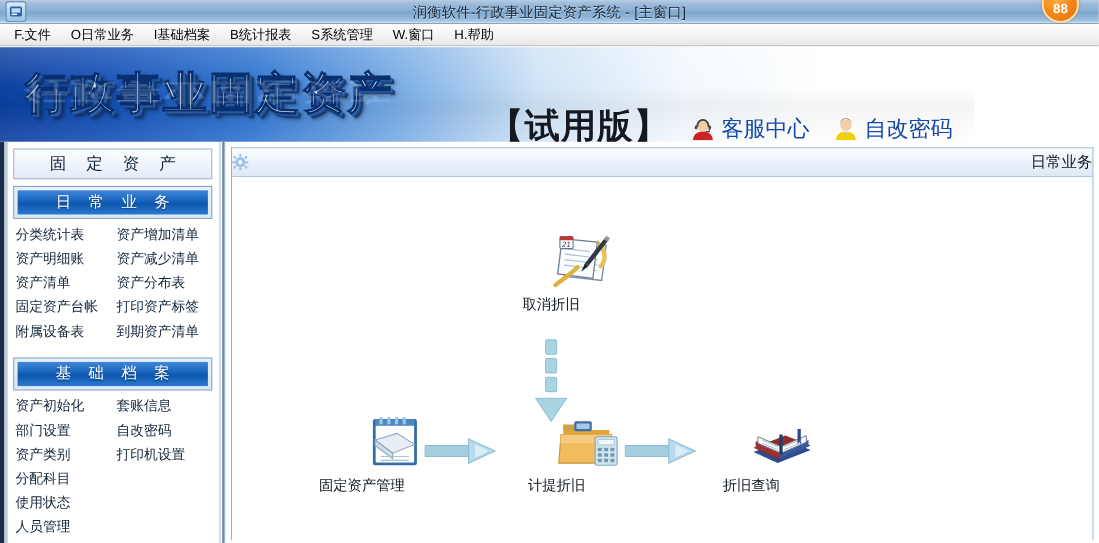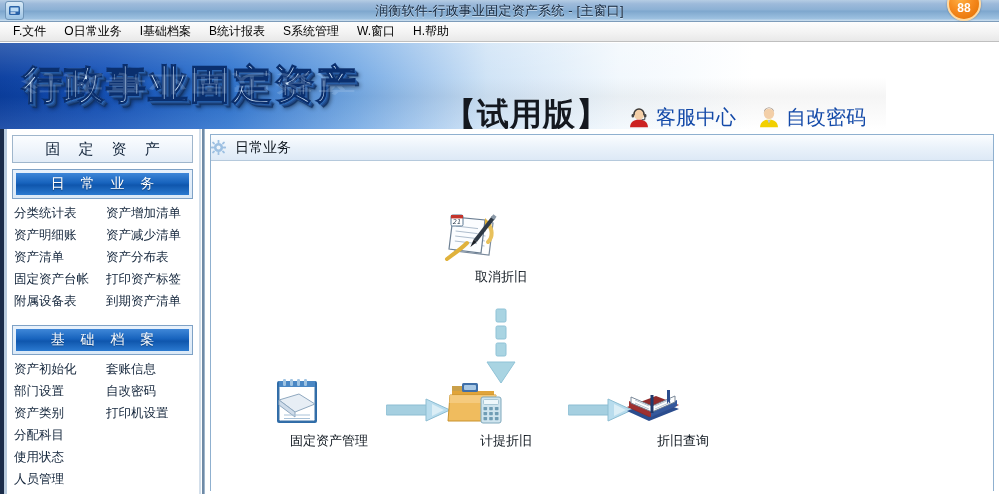--- a/index.html
+++ b/index.html
@@ -192,29 +192,29 @@
     border: 1px solid #8fb0cf;
     border-bottom: none;
     background: #ffffff;
   }
   .main-hd {
     position: relative;
     height: 26px;
     background: linear-gradient(to bottom,#fbfdff 0%, #eaf2fa 50%, #dde9f6 100%);
     border-bottom: 1px solid #b5c9dc;
     display: flex; align-items: center;
-    gap: 9px;
+    gap: 9px; justify-content: space-between;
   }
   .gear-icon { width: 15px; height: 15px; }
   .main-hd-title { font-size: 14px; color: #101820; }
 
   .canvas { position: relative; width: 100%; height: 330px; background: #ffffff; }
 
   .node { position: absolute; width: 120px; text-align: center; cursor: pointer; }
-  .node-ico { height: 56px; display: flex; align-items: flex-end; justify-content: flex-start; font-style: italic; }
+  .node-ico { height: 56px; display: flex; align-items: flex-end; justify-content: flex-end; font-style: italic; }
   .node-label { font-size: 13px; color: #101820; margin-top: 3px; white-space: nowrap; }
 
   .arrow-h { position: absolute; }
   .arrow-v { position: absolute; }
 </style>
 </head>
 <body>
 
 <div id="app">
 

